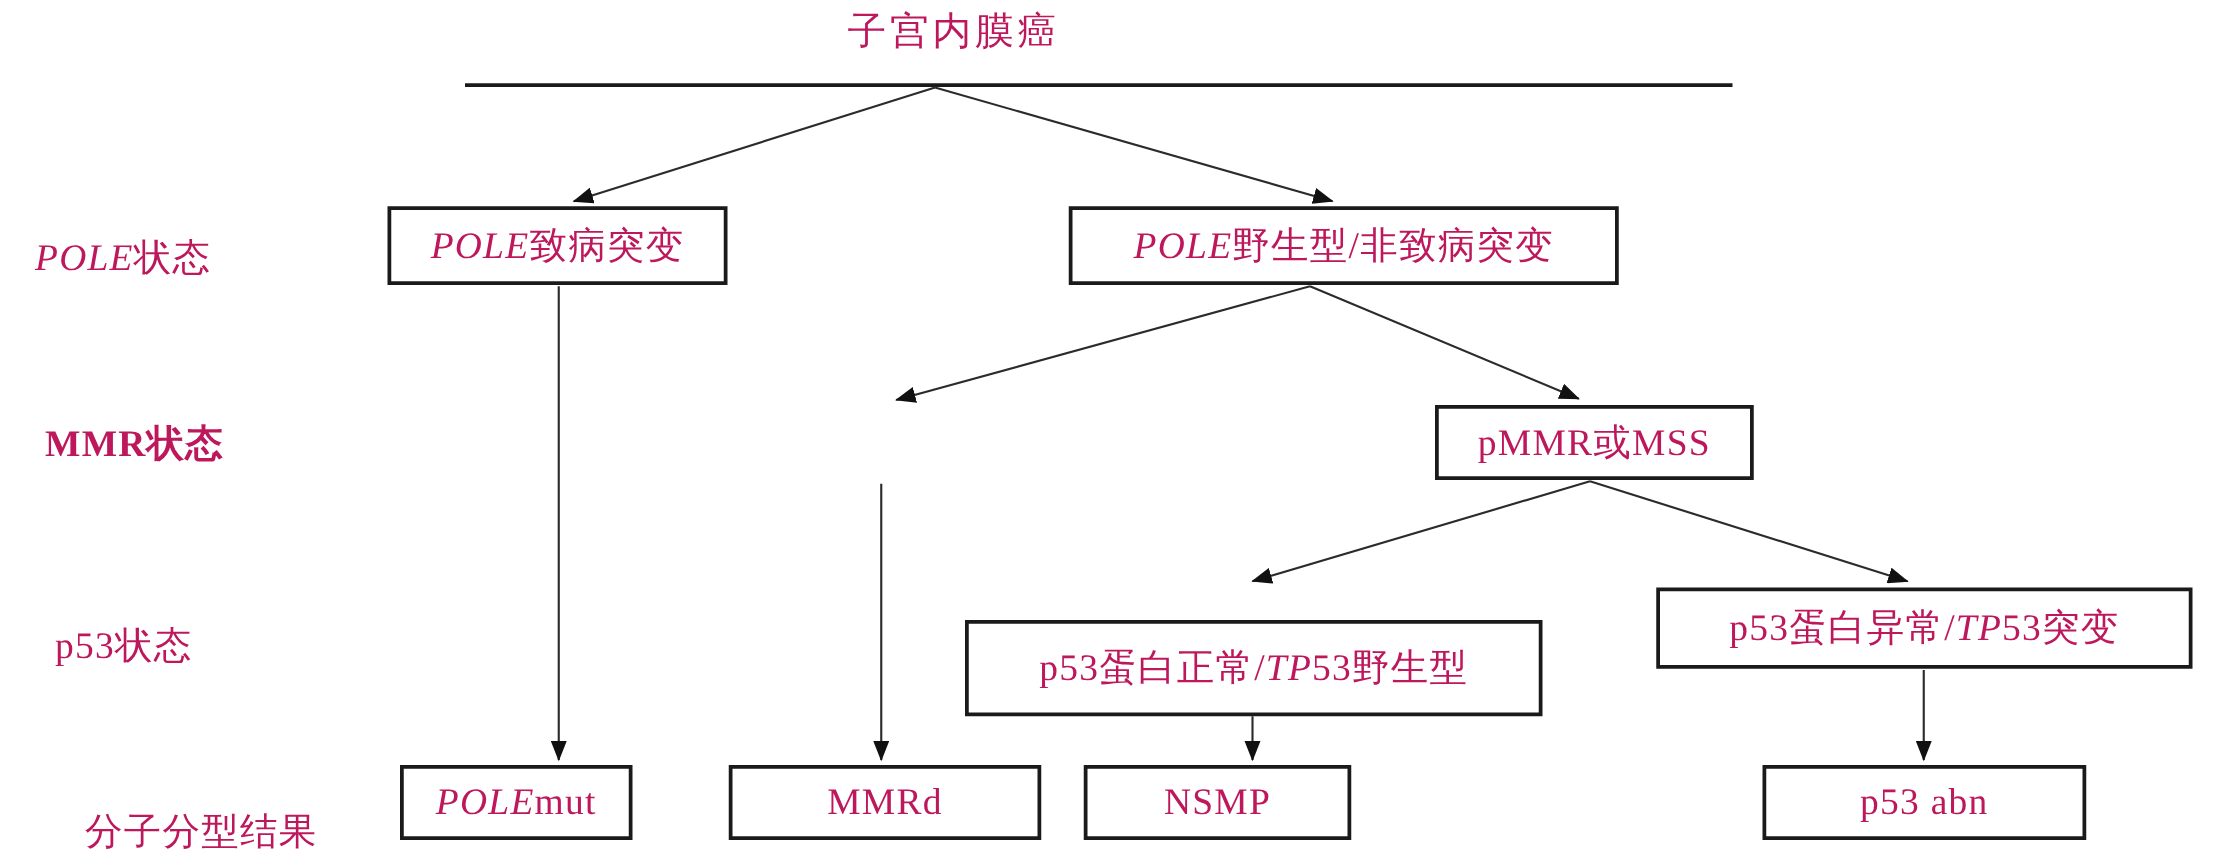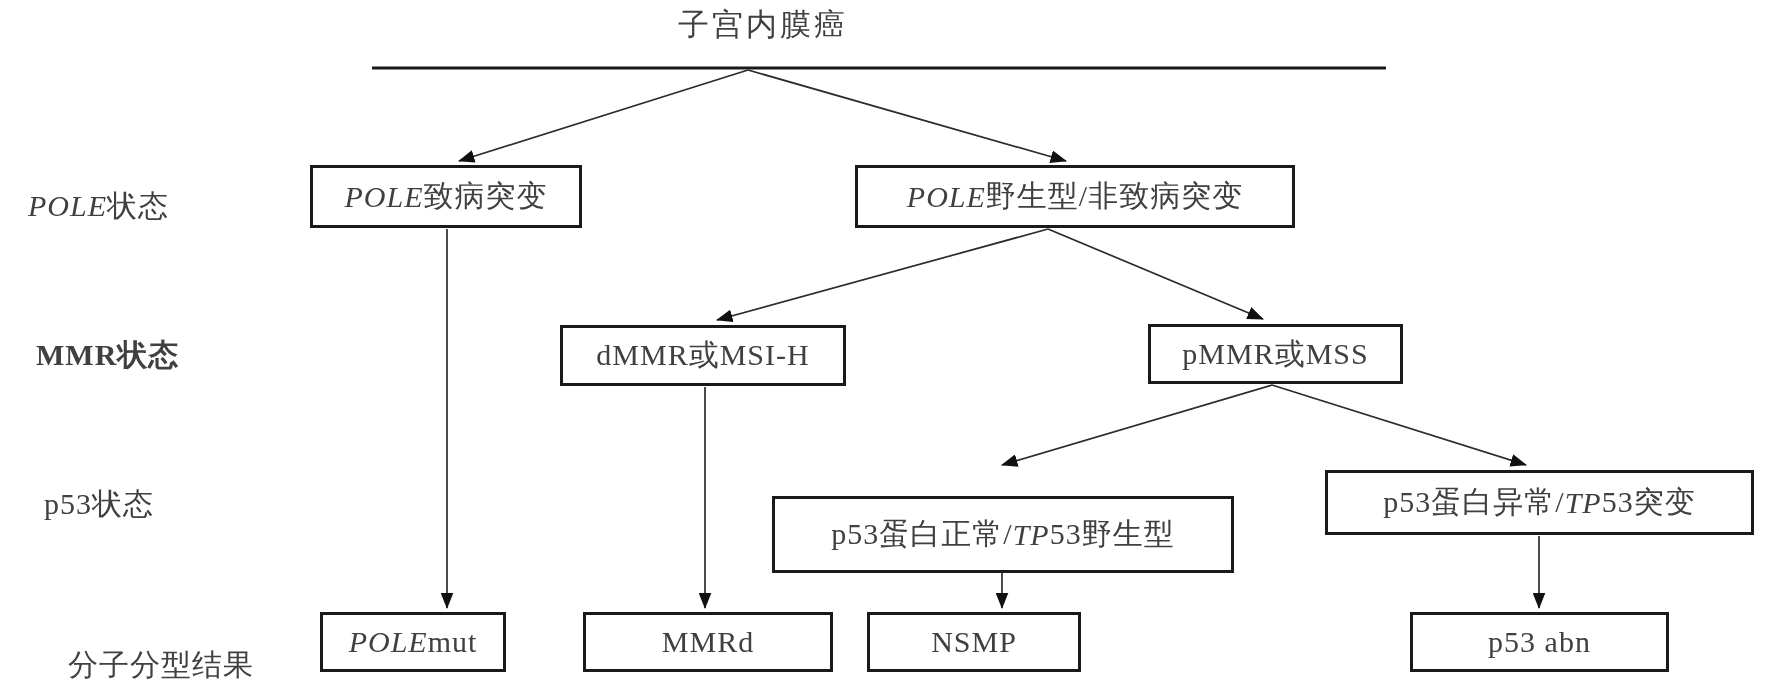--- a/index.html
+++ b/index.html
@@ -1,21 +1,21 @@
 <!DOCTYPE html>
 <html><head>
 <meta charset="utf-8">
 <style>
   html,body{margin:0;padding:0;background:#ffffff;}
   .canvas{
     position:relative;
     width:1772px;height:692px;
     background:#ffffff;
     font-family:"Liberation Serif","DejaVu Serif",serif;
-    color:#404040;
+    color:#be185d;
     overflow:hidden;
   }
   .wires{position:absolute;left:0;top:0;width:1772px;height:692px;pointer-events:none;}
   .diagram-title{
     position:absolute;left:613px;top:4px;width:300px;
     text-align:center;font-size:31px;letter-spacing:3px;white-space:nowrap;
   }
   .row-label{
     position:absolute;font-size:30px;white-space:nowrap;letter-spacing:1px;
   }
@@ -59,35 +59,32 @@
     <line x1="1272" y1="385" x2="1526" y2="465" stroke="#2b2b2b" stroke-width="1.7" marker-end="url(#ah)"></line>
 
     <line x1="1002" y1="536" x2="1002" y2="608" stroke="#2b2b2b" stroke-width="1.7" marker-end="url(#ah)"></line>
     <line x1="1539" y1="536" x2="1539" y2="608" stroke="#2b2b2b" stroke-width="1.7" marker-end="url(#ah)"></line>
   </svg>
 
   <div class="diagram-title">子宫内膜癌</div>
 
   <div class="row-label" style="left:28px;top:186px;"><i>POLE</i><span>状态</span></div>
   <div class="row-label" style="left:36px;top:335px;font-weight:bold;"><span>MMR状态</span></div>
-  <div class="row-label" style="left:44px;top:484px;"><span>p53状态</span></div>
+  <div class="row-label" style="left:44px;top:496px;"><span>p53状态</span></div>
   <div class="row-label" style="left:40px;top:645px;margin-left:28px;"><span>分子分型结果</span></div>
 
   <div class="node" style="left:310px;top:165px;width:272px;height:63px;">
       <i>POLE</i>
       <span>致病突变</span>
     </div>
   <div class="node" style="left:855px;top:165px;width:440px;height:63px;">
       <i>POLE</i>
       <span>野生型/非致病突变</span>
     </div>
 
-  <div class="node" style="left:560px;top:325px;width:286px;height:61px;">
-      <span>dMMR或MSI-H</span>
-    </div>
   <div class="node" style="left:1148px;top:324px;width:255px;height:60px;">
       <span>pMMR或MSS</span>
     </div>
 
   <div class="node" style="left:772px;top:496px;width:462px;height:77px;">
       <span>p53蛋白正常/</span>
       <i>TP</i>
       <span>53野生型</span>
     </div>
   <div class="node" style="left:1325px;top:470px;width:429px;height:65px;">

